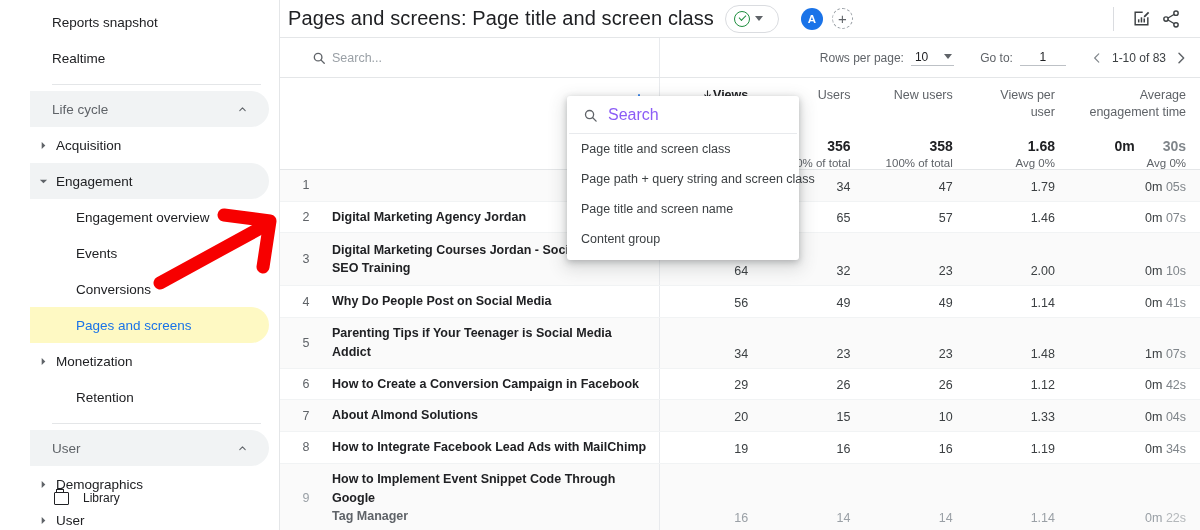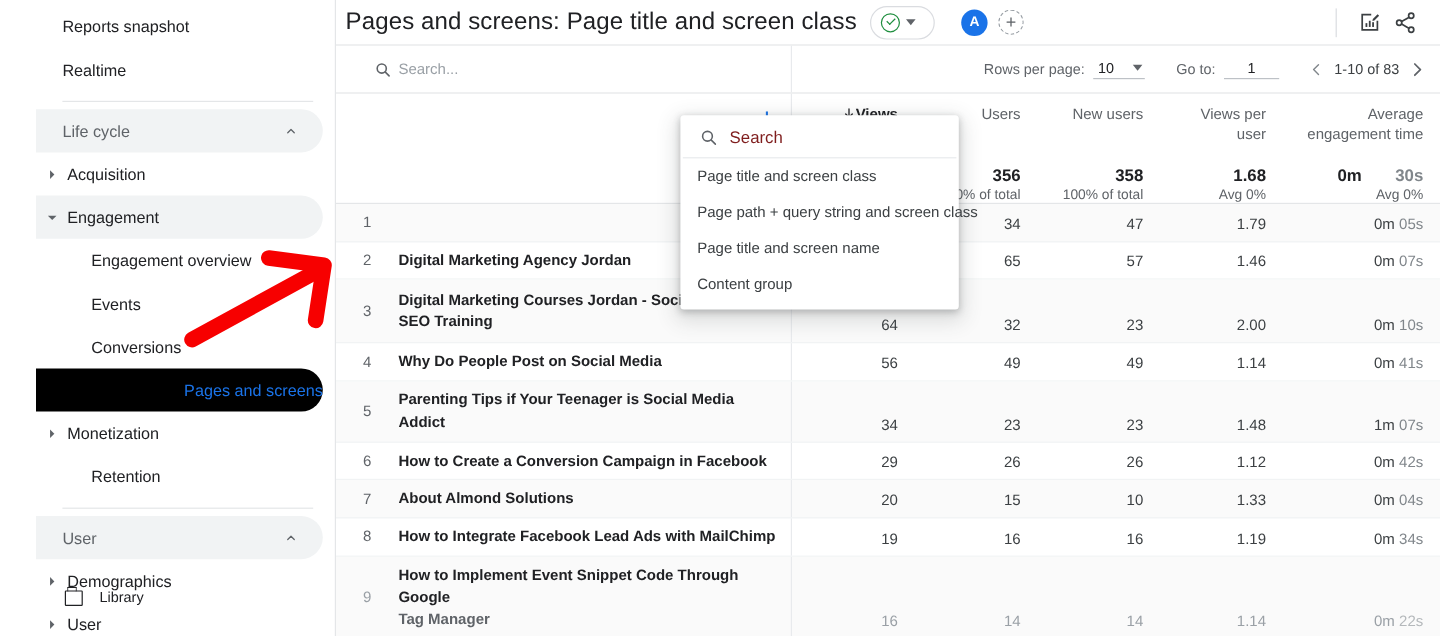--- a/index.html
+++ b/index.html
@@ -39,21 +39,21 @@
   .nav-item .nav-label { flex: 1; }
   .nav-item.lv0 { padding-left: 22px; font-size: 13.5px; }
   .nav-item.group {
     color: #5f6368; background: #f1f3f4; padding-left: 22px;
   }
   .nav-item.group .expander { margin-left: auto; margin-right: 20px; color: #5f6368; }
   .nav-item.parent { padding-left: 0; }
   .nav-item.parent.active { background: #f1f3f4; }
   .nav-item.child { padding-left: 46px; }
   .nav-item.child.selected {
-    background: #000000; color: #1a73e8; font-weight: 500; text-align: right;
+    background: #fef9c3; color: #1a73e8; font-weight: 500;
   }
   .divider { height: 1px; background: #e4e6e8; margin: 8px 18px 6px 22px; }
   .lib-row {
     display: flex; align-items: center; gap: 14px;
     padding-left: 24px; height: 36px; font-size: 12px;
     position: absolute; bottom: 14px; left: 0; right: 0;
     cursor: pointer;
   }
   .lib-ico {
     width: 15px; height: 13px; border: 1.8px solid #202124; border-radius: 1px;
@@ -181,21 +181,21 @@
   .dropdown {
     position: absolute; left: 287px; top: 96px; width: 232px;
     background: #fff; border-radius: 3px;
     box-shadow: 0 2px 6px rgba(60,64,67,.3), 0 6px 16px 4px rgba(60,64,67,.15);
     z-index: 40; padding: 4px 0 6px;
   }
   .dd-search {
     display: flex; align-items: center; gap: 10px;
     padding: 6px 10px 9px 14px; border-bottom: 1px solid #e8eaed; margin: 0 2px;
   }
-  .dd-search-txt { font-size: 14px; color: #7f1d1d; }
+  .dd-search-txt { font-size: 16px; color: #8b5cf6; }
   .dd-item {
     padding: 8px 12px 8px 14px; font-size: 12.5px; color: #3c4043;
     cursor: pointer; white-space: nowrap;
   }
 
   
   .arrow-anno { position: absolute; left: 120px; top: 185px; z-index: 60; pointer-events: none; }
 
   svg.icon { display: block; }
 </style>

